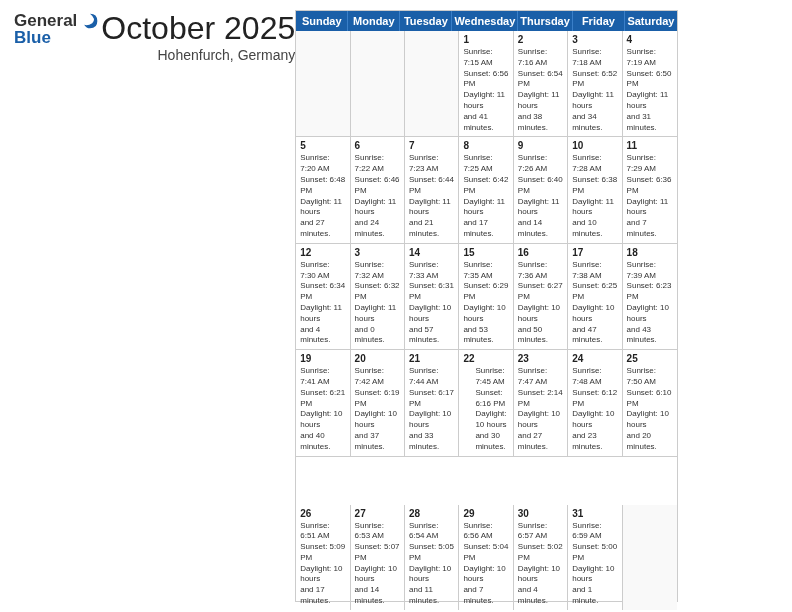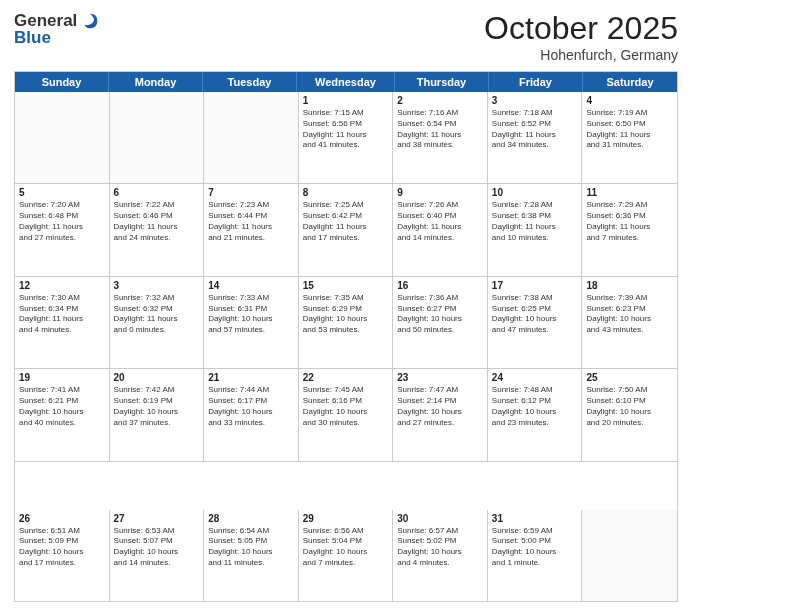--- a/index.html
+++ b/index.html
@@ -8,21 +8,21 @@
       background: #fff;
       width: 792px;
       height: 612px;
       overflow: hidden;
     }
     .page {
       width: 692px;
       height: 612px;
       padding: 10px 14px 10px 14px;
       display: flex;
-      flex-direction: column;
+      flex-direction: row;
     }
     .header {
       display: flex;
       align-items: flex-start;
       justify-content: space-between;
       margin-bottom: 8px;
     }
     .logo {
       display: flex;
       align-items: center;
@@ -56,21 +56,21 @@
     .cal-header {
       display: grid;
       grid-template-columns: repeat(7, 1fr);
       background: #1a5fa8;
     }
     .cal-header-cell {
       color: #fff;
       text-align: center;
       font-size: 11px;
       font-weight: bold;
-      padding: 4px 18px;
+      padding: 4px 2px;
       border-right: 1px solid #3a7fc8;
     }
     .cal-header-cell:last-child { border-right: none; }
     .cal-body {
       flex: 1;
       display: flex;
       flex-direction: column;
     }
     .cal-row {
       display: grid;
@@ -287,21 +287,21 @@
           </div>
           <div class="cal-cell">
             <div class="day-num">21</div>
             <div class="day-info" style="white-space: pre-line;">Sunrise: 7:44 AM
 Sunset: 6:17 PM
 Daylight: 10 hours
 and 33 minutes.</div>
           </div>
           <div class="cal-cell">
             <div class="day-num">22</div>
-            <div class="day-info" style="white-space: pre-line;">Sunrise: 7:45 AM
+            <div class="day-info" style="white-space: pre-line; margin-left: 12px;">Sunrise: 7:45 AM
 Sunset: 6:16 PM
 Daylight: 10 hours
 and 30 minutes.</div>
           </div>
           <div class="cal-cell">
             <div class="day-num">23</div>
             <div class="day-info" style="white-space: pre-line;">Sunrise: 7:47 AM
 Sunset: 2:14 PM
 Daylight: 10 hours
 and 27 minutes.</div>

